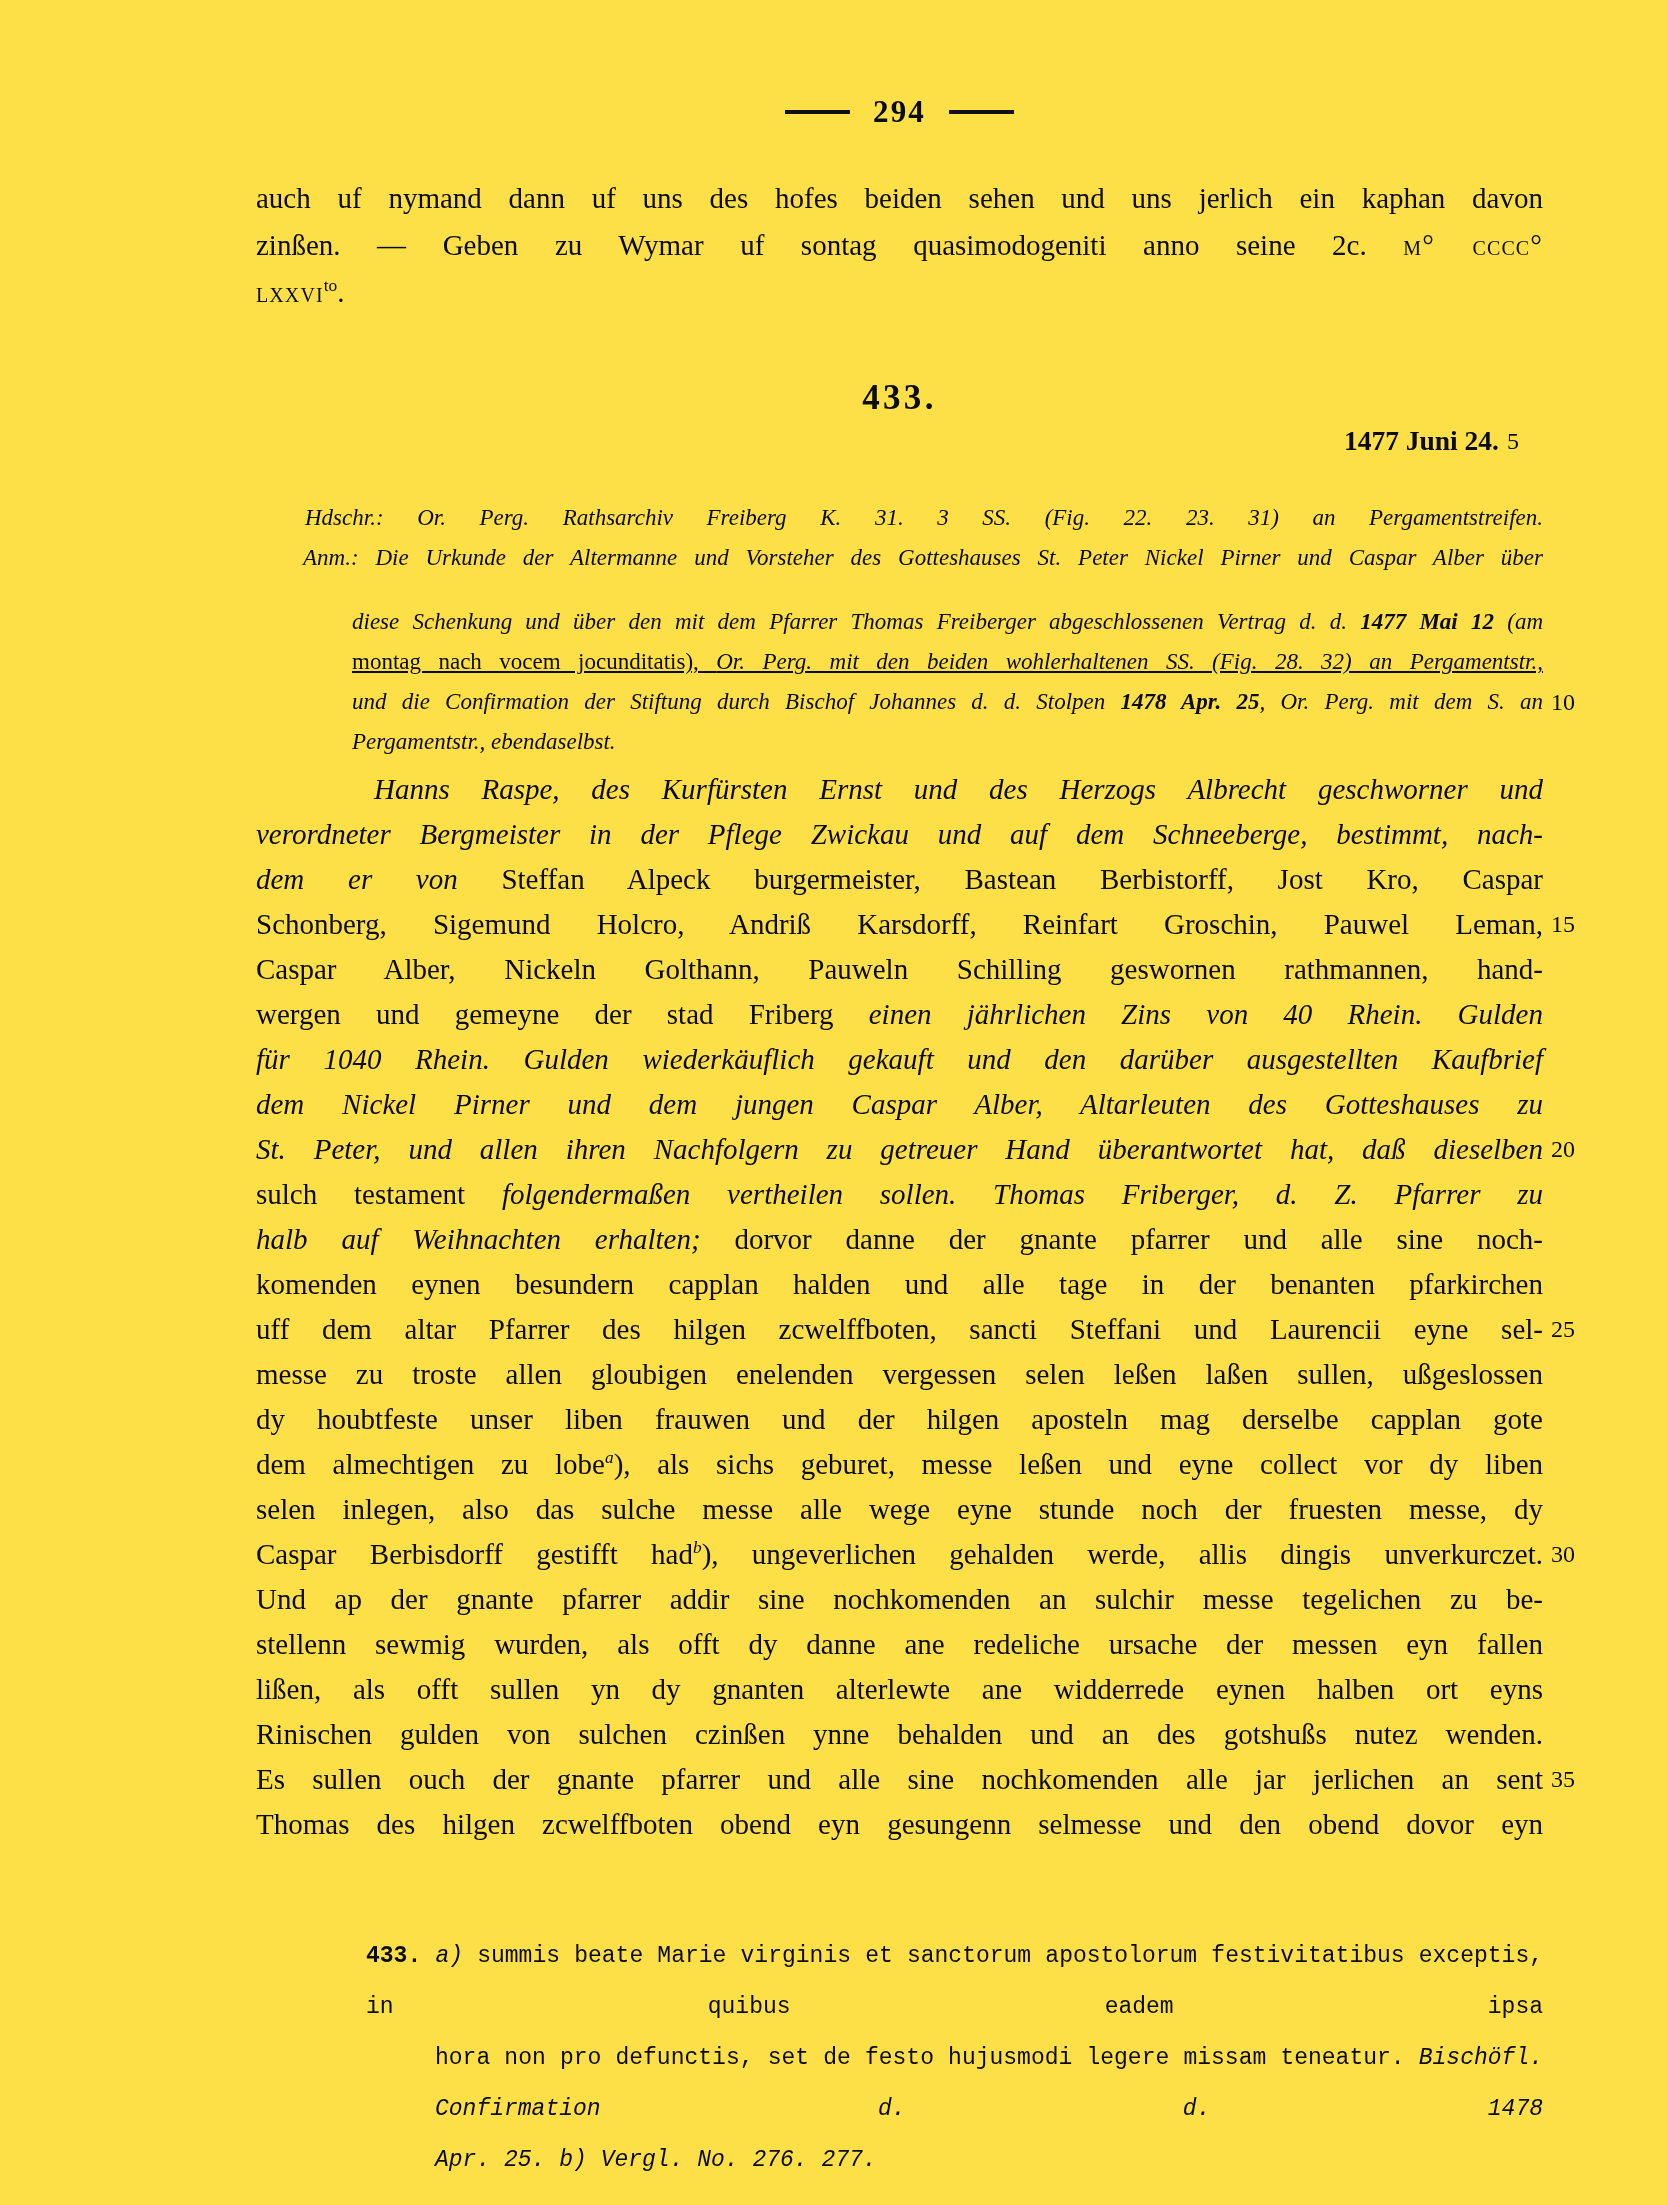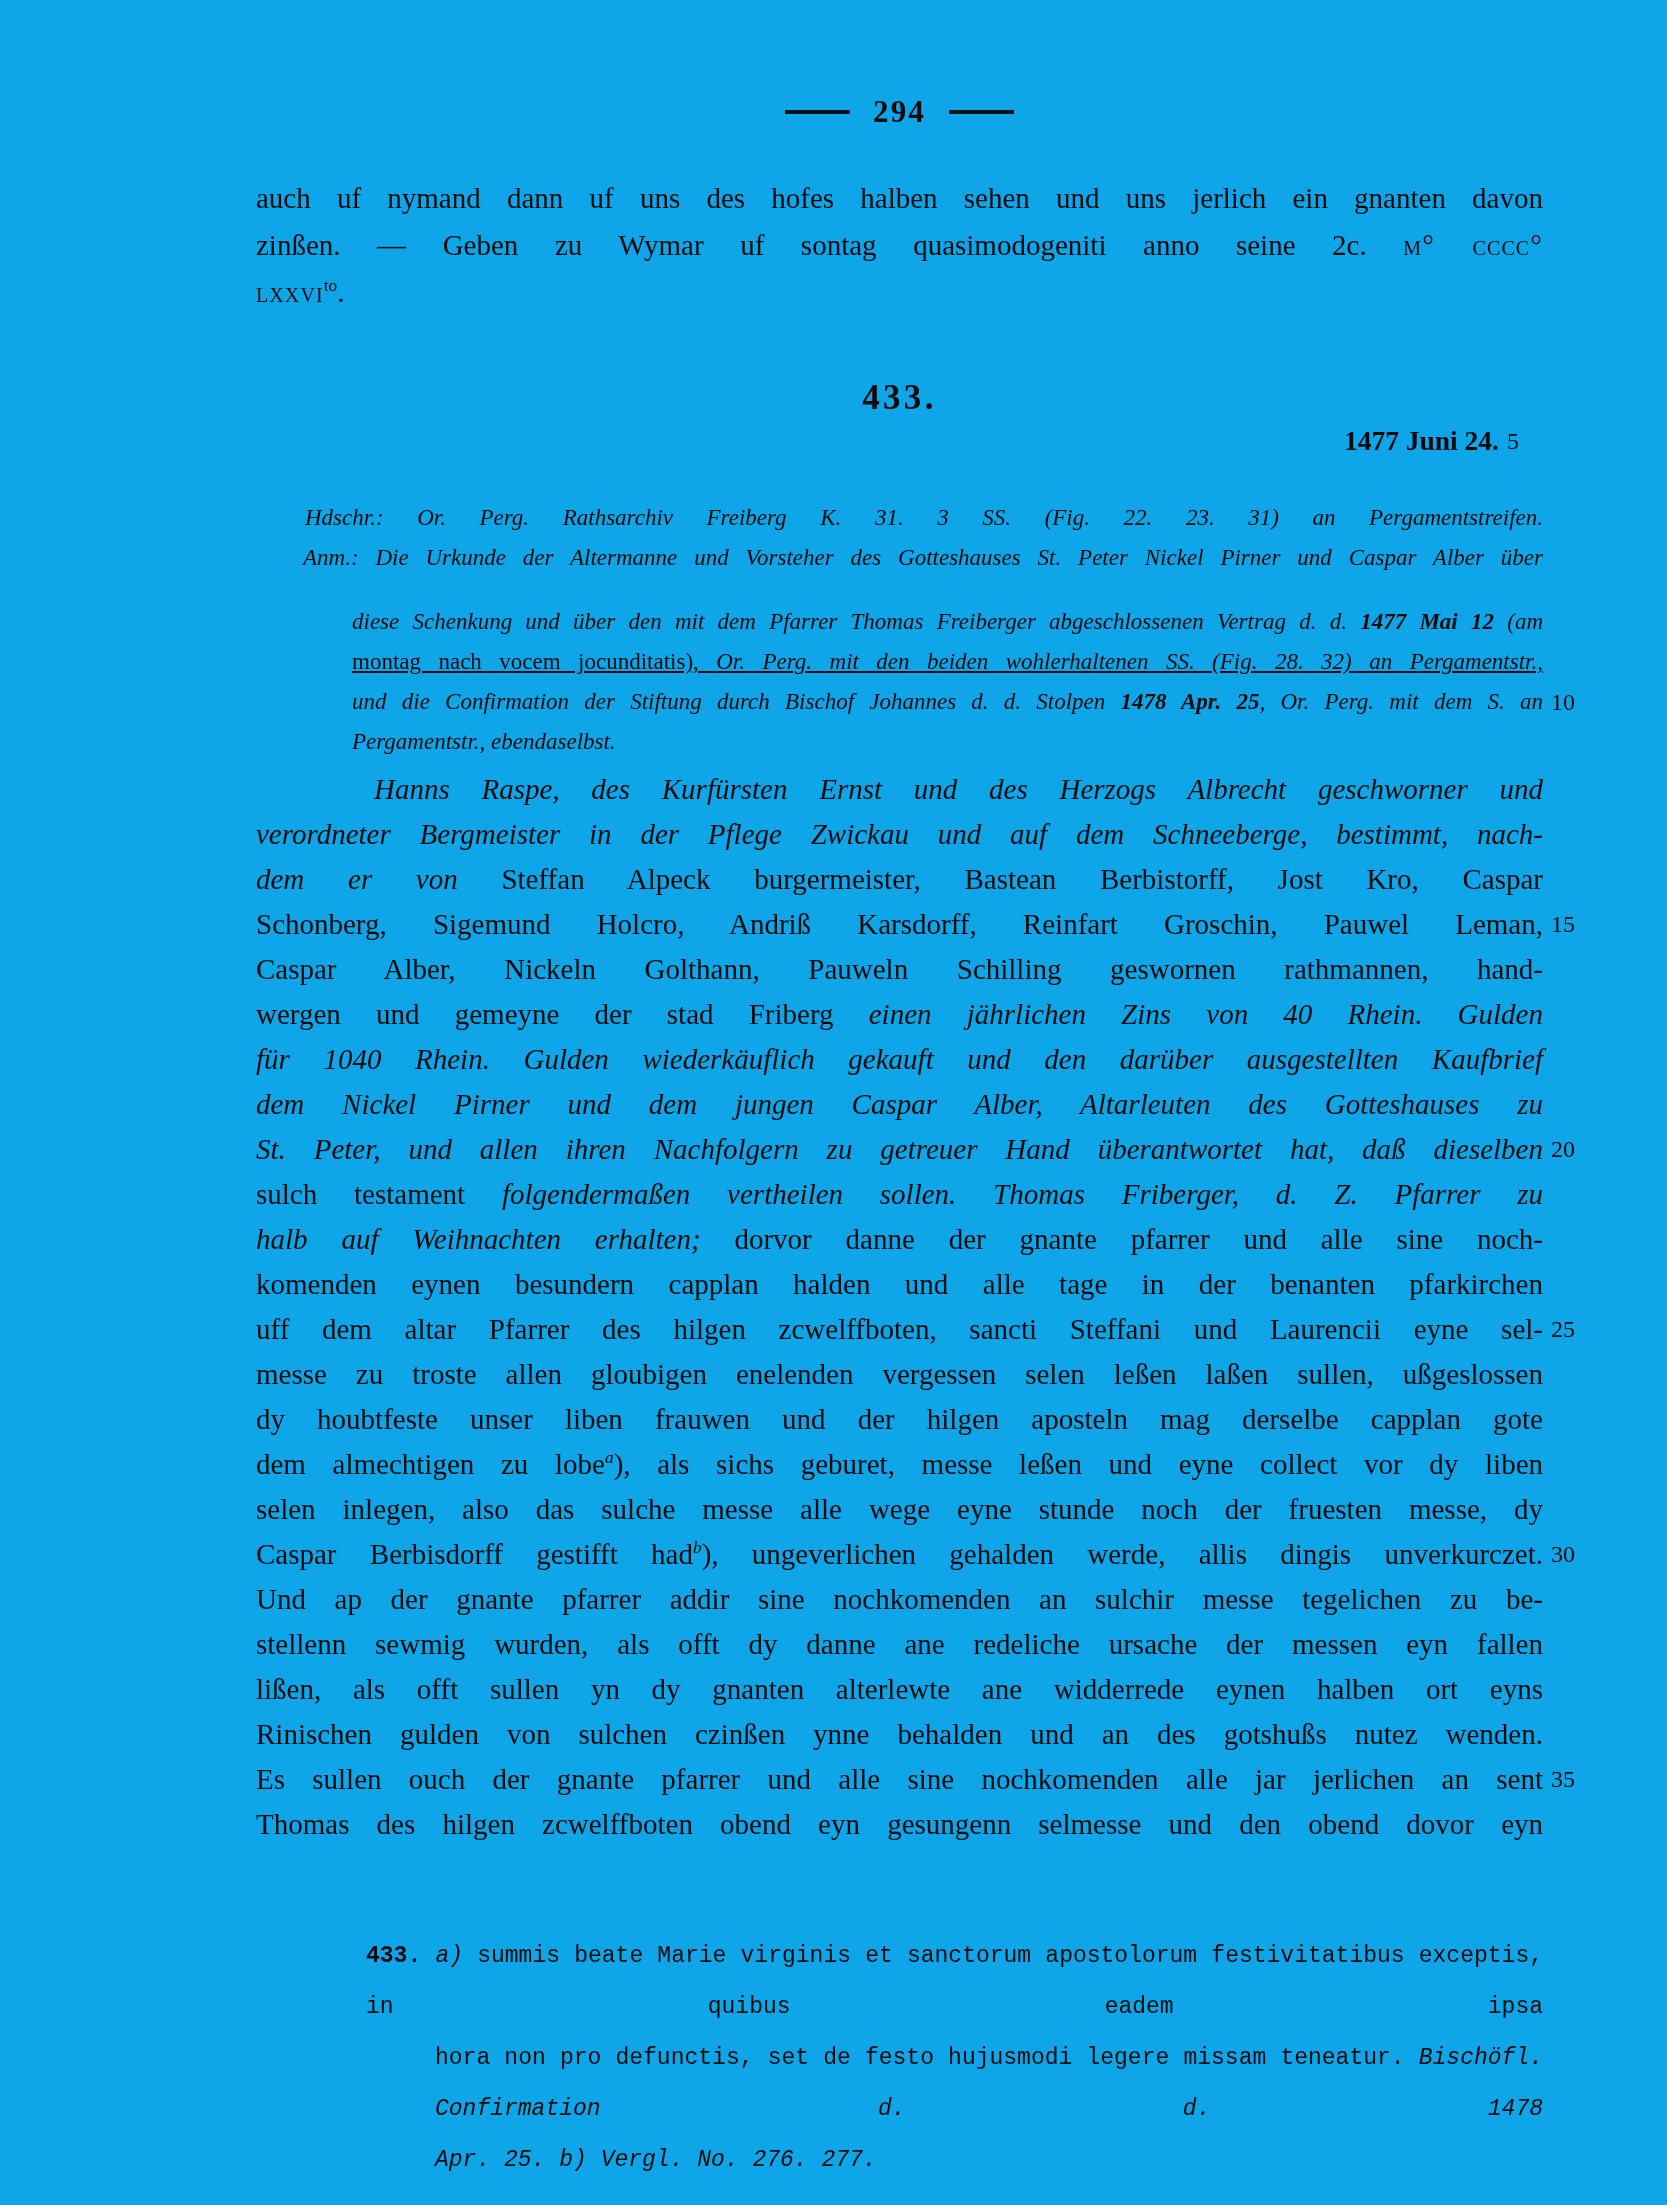--- a/index.html
+++ b/index.html
@@ -1,19 +1,19 @@
 <!DOCTYPE html>
 <html style="font-size:8.8px"><head>
 <meta charset="utf-8">
 <style>
   html,body{margin:0;padding:0;background:#e8e8e8;}
   .page{
     position:relative;
     width:1668px;height:2205px;
-    background:#0ea5e9;color:#0b0b0b;
+    background:#fde047;color:#0b0b0b;
     font-family:"Liberation Serif","DejaVu Serif",serif;
     overflow:hidden;
   }
   .content{padding:92px 125px 0 256px;}
   
   .pagenum-row{
     text-align:center;height:40px;line-height:40px;
     font-size:31px;font-weight:700;letter-spacing:2.2px;
   }
   .rule{
@@ -60,21 +60,21 @@
 <body>
 
 <div class="page">
   <div class="content">
 
     <div class="pagenum-row">
       <span class="rule"></span><span>294</span><span class="rule"></span>
     </div>
 
     <div class="intro" id="intro">
-        <div class="line jl"><span class="seg-r">auch uf nymand dann uf uns des hofes halben sehen und uns jerlich ein gnanten davon</span></div>
+        <div class="line jl"><span class="seg-r">auch uf nymand dann uf uns des hofes beiden sehen und uns jerlich ein kaphan davon</span></div>
         <div class="line jl"><span class="seg-r">zinßen. — Geben zu Wymar uf sontag quasimodogeniti anno seine 2c. </span><span class="seg-sc">m° cccc°</span></div>
         <div class="line ll"><span class="seg-sc">lxxvi</span><span class="seg-sup">to</span><span class="seg-r">.</span></div>
       </div>
 
     <div class="doc-heading">433.</div>
 
     <div class="date-row">
       <span>1477 Juni 24.</span>
       <span class="lineno">5</span>
     </div>

